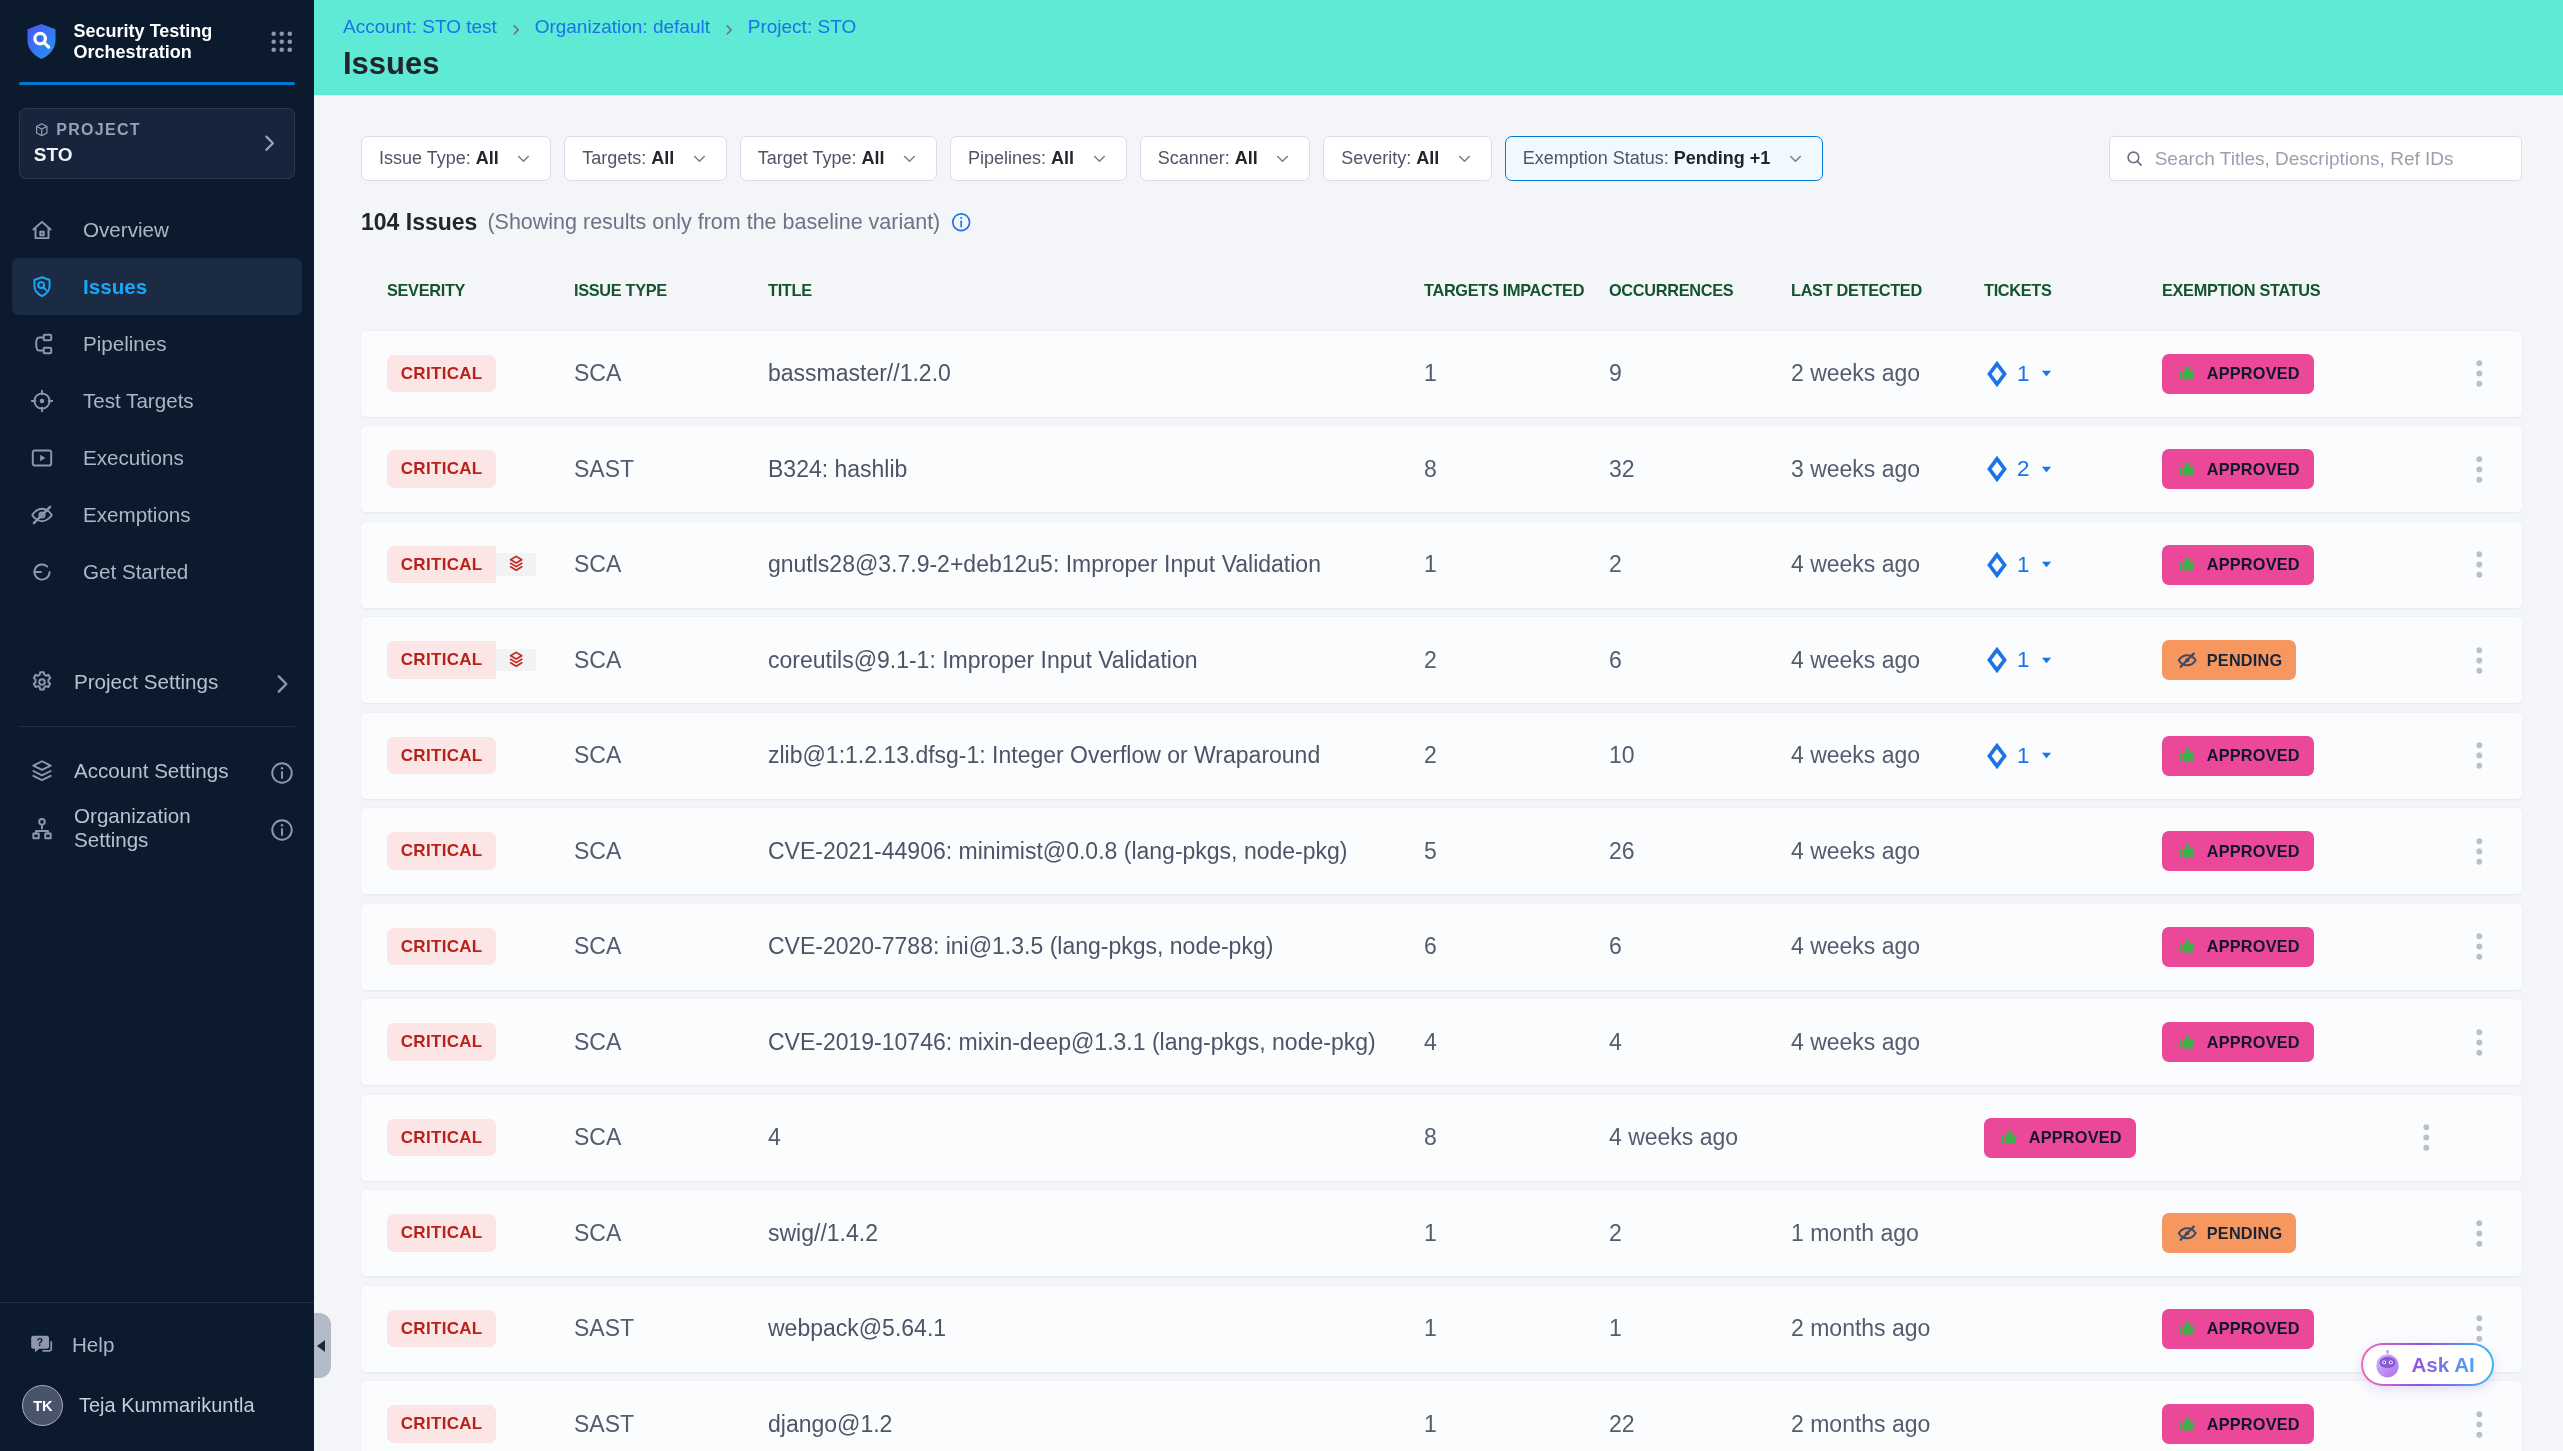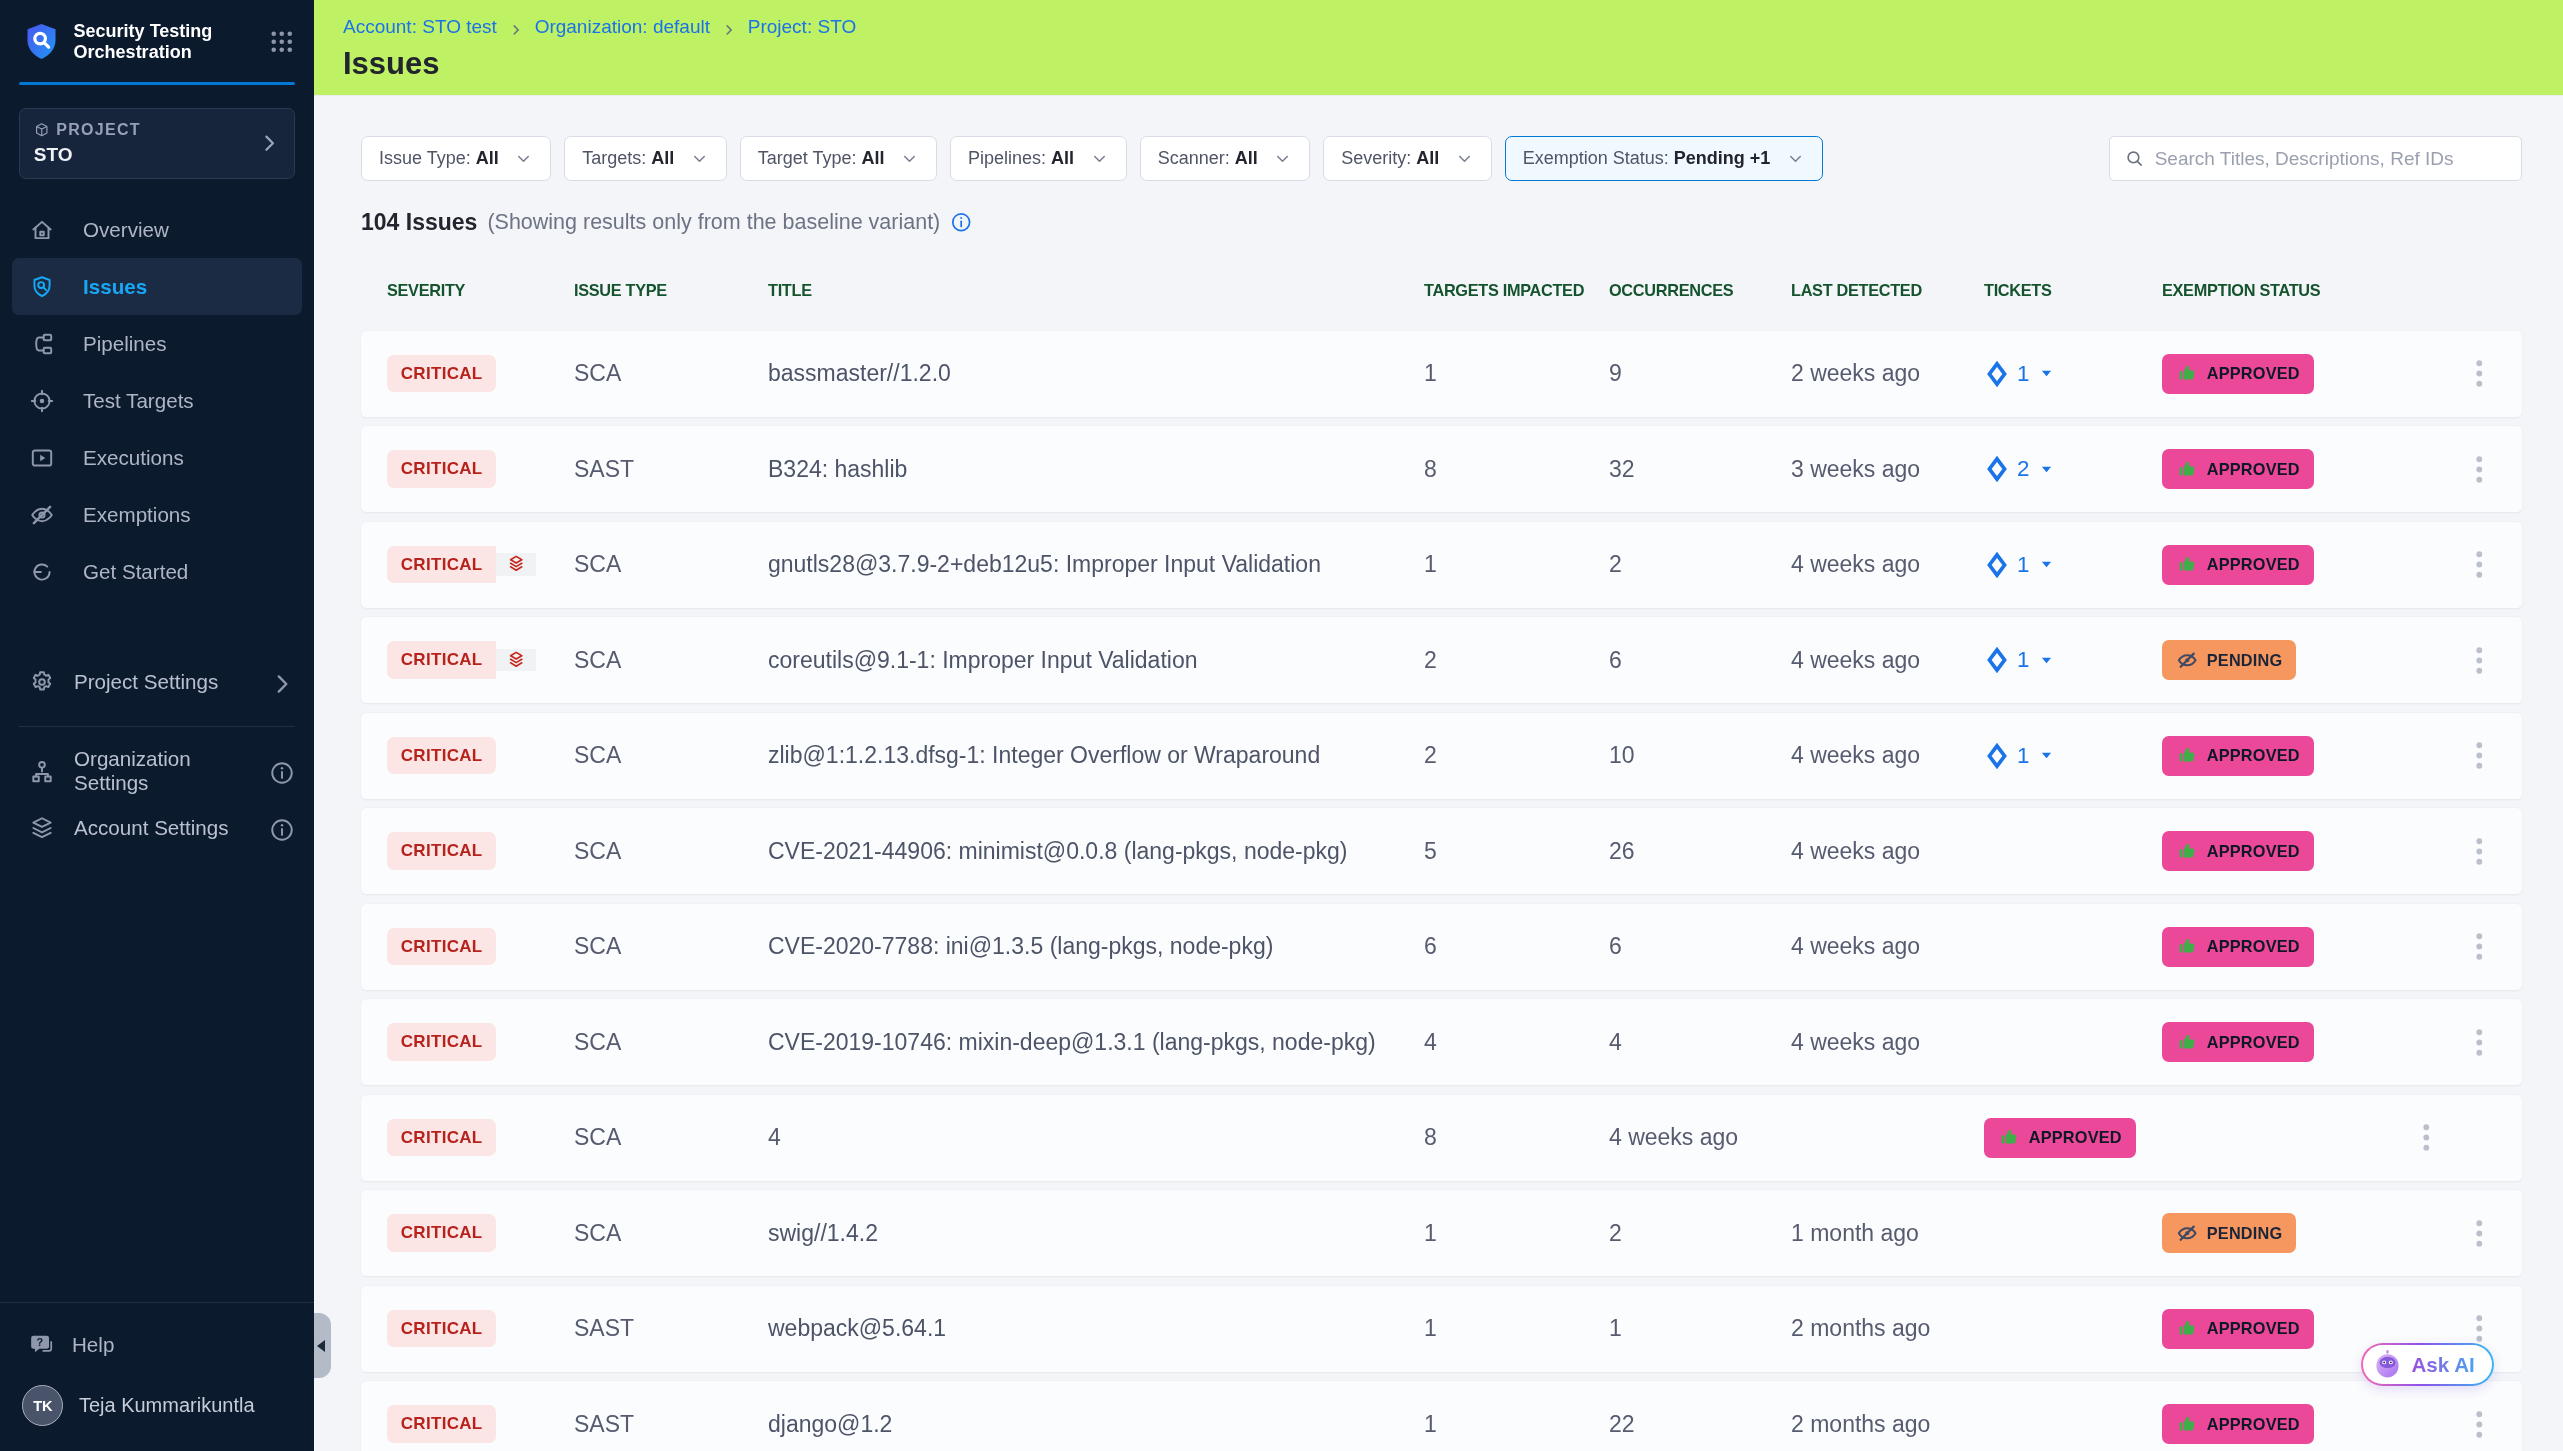--- a/index.html
+++ b/index.html
@@ -38,21 +38,21 @@
   .help-item svg { width:26px; height:26px; color:#8e97ac; }
   .user-item { display:flex; align-items:center; gap:15.5px; padding:15.5px 22.4px 6.9px 22.4px; cursor:pointer; }
   .avatar { width:41px; height:41px; border-radius:50%; background:#49536a; border:1.7px solid #a9b0bf; color:#fff; font-size:14.6px; font-weight:bold; display:flex; align-items:center; justify-content:center; }
   .user-name { color:#c6ccd8; font-size:20px; }
 
   .collapse-handle { position:absolute; left:314px; top:1313px; width:17px; height:65px; background:#b3bac8; border-radius:0 12px 12px 0; cursor:pointer; display:flex; align-items:center; justify-content:center; z-index:5; }
   .collapse-handle .tri { width:0; height:0; border-top:6.9px solid transparent; border-bottom:6.9px solid transparent; border-right:8.6px solid #1f2937; margin-right:3.4px; }
 
   
   .main { position:absolute; left:314px; top:0; right:0; height:1452px; background:#f3f5f8; }
-  .topbar { height:96px; background:#bef264; border-bottom:0.9px solid #e8ebf1; padding:15.5px 0 0 29px; }
+  .topbar { height:96px; background:#5eead4; border-bottom:0.9px solid #e8ebf1; padding:15.5px 0 0 29px; }
   .breadcrumb { display:flex; align-items:center; gap:12px; font-size:19px; color:#1a73e8; }
   .breadcrumb a { color:#1a73e8; text-decoration:none; cursor:pointer; }
   .bc-sep { color:#6b7280; width:13.8px; height:13.8px; }
   .page-title { margin-top:8.6px; font-size:31px; font-weight:bold; color:#22242e; }
 
   .content { padding:0 41px 0 47px; }
   .filters { display:flex; align-items:center; gap:13px; margin-top:40px; }
   .filter-btn { height:45px; background:#fff; border:0.9px solid #d8dce6; border-radius:6.9px; display:flex; align-items:center; padding:0 17px; gap:15.5px; font-size:18px; color:#4f5566; cursor:pointer; white-space:nowrap; }
   .filter-btn b { color:#22242e; font-weight:bold; }
   .filter-btn svg { width:19px; height:19px; color:#7a8093; }
@@ -228,44 +228,44 @@
     <span class="trail" style="display:flex">
             <svg viewBox="0 0 24 24" fill="none" stroke="currentColor" stroke-width="1.8" stroke-linecap="round" stroke-linejoin="round">
               <path d="M9 5l7 7-7 7" stroke-width="2.2"></path>
             </svg>
           </span>
         </div>
         <div class="sb-divider"></div>
         <div class="settings-item">
           <span style="display:flex">
             <svg viewBox="0 0 24 24" fill="none" stroke="currentColor" stroke-width="1.8" stroke-linecap="round" stroke-linejoin="round">
+              <path d="M12 3 4 7l8 4 8-4Z"></path>
+              <path d="M4 12l8 4 8-4"></path>
+              <path d="M4 16.5l8 4 8-4"></path>
+            </svg>
+          </span>
+    <span>Account Settings</span>
+    <span class="trail" style="display:flex">
+            <svg viewBox="0 0 24 24" fill="none" stroke="currentColor" stroke-width="1.8" stroke-linecap="round" stroke-linejoin="round">
+              <circle cx="12" cy="12" r="9"></circle>
+              <path d="M12 11v5.5"></path>
+              <circle cx="12" cy="7.6" r="1.1" fill="currentColor" stroke="none"></circle>
+            </svg>
+          </span>
+        </div>
+        <div class="settings-item">
+          <span style="display:flex">
+            <svg viewBox="0 0 24 24" fill="none" stroke="currentColor" stroke-width="1.8" stroke-linecap="round" stroke-linejoin="round">
               <circle cx="12" cy="6.3" r="2.6"></circle>
               <path d="M12 9v3.4M6.5 17v-2.3h11V17"></path>
               <rect x="4" y="17" width="5" height="4.5"></rect>
               <rect x="15" y="17" width="5" height="4.5"></rect>
             </svg>
           </span>
     <span>Organization Settings</span>
-    <span class="trail" style="display:flex">
-            <svg viewBox="0 0 24 24" fill="none" stroke="currentColor" stroke-width="1.8" stroke-linecap="round" stroke-linejoin="round">
-              <circle cx="12" cy="12" r="9"></circle>
-              <path d="M12 11v5.5"></path>
-              <circle cx="12" cy="7.6" r="1.1" fill="currentColor" stroke="none"></circle>
-            </svg>
-          </span>
-        </div>
-        <div class="settings-item">
-          <span style="display:flex">
-            <svg viewBox="0 0 24 24" fill="none" stroke="currentColor" stroke-width="1.8" stroke-linecap="round" stroke-linejoin="round">
-              <path d="M12 3 4 7l8 4 8-4Z"></path>
-              <path d="M4 12l8 4 8-4"></path>
-              <path d="M4 16.5l8 4 8-4"></path>
-            </svg>
-          </span>
-    <span>Account Settings</span>
     <span class="trail" style="display:flex">
             <svg viewBox="0 0 24 24" fill="none" stroke="currentColor" stroke-width="1.8" stroke-linecap="round" stroke-linejoin="round">
               <circle cx="12" cy="12" r="9"></circle>
               <path d="M12 11v5.5"></path>
               <circle cx="12" cy="7.6" r="1.1" fill="currentColor" stroke="none"></circle>
             </svg>
           </span>
         </div>
       </div>
 

